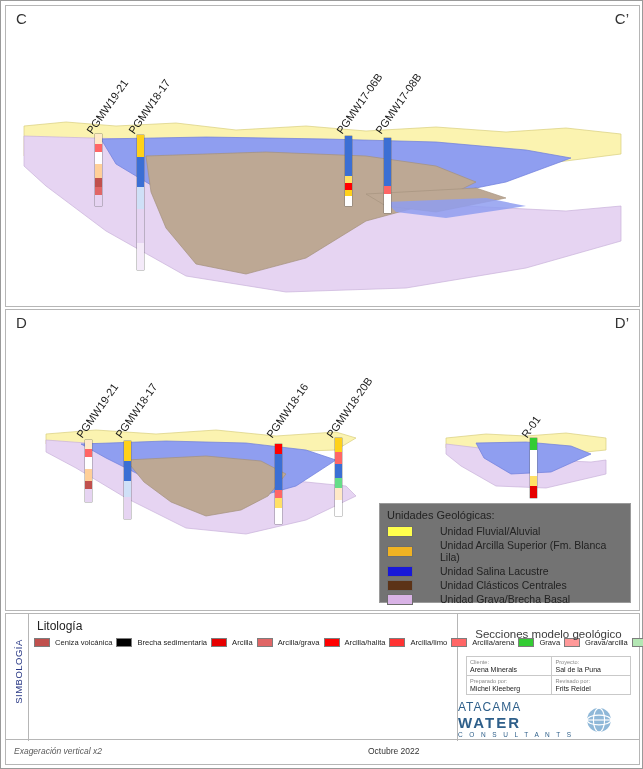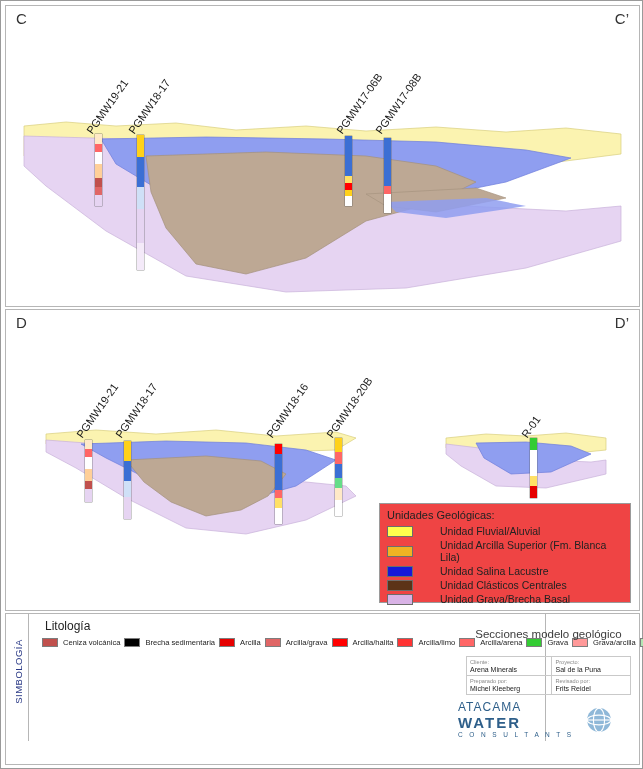--- a/index.html
+++ b/index.html
@@ -47,21 +47,21 @@
     transform:rotate(-55deg);
   }
 
   
   #geo-legend{
     position:absolute;
     left:373px;top:193px;
     width:252px;height:100px;
     box-sizing:border-box;
     border:1px solid #9a9a9a;
-    background:#ef4444;
+    background:#737373;
     padding:5px 7px;
   }
   #geo-legend .title{
     font-size:11px;color:#222;margin-bottom:4px;
   }
   .geo-row{display:flex;align-items:center;margin-bottom:2px;}
   .geo-sw{
     width:26px;height:11px;margin-right:7px;
     border:1px solid #6d6d6d;box-sizing:border-box;
     flex:0 0 auto;
@@ -74,24 +74,24 @@
     border-right:1px solid #b6b6b6;
     background:#fff;
   }
   #simbologia-tab span{
     position:absolute;left:-33px;top:52px;
     width:90px;text-align:center;
     transform:rotate(-90deg);
     font-size:9.5px;letter-spacing:.5px;color:#2b3a86;
   }
   #lito-box{
-    position:absolute;left:22px;top:0;width:518px;height:127px;
+    position:absolute;left:22px;top:0;width:430px;height:127px;
     border-right:1px solid #b6b6b6;
     box-sizing:border-box;
-    padding:4px 14px;
+    padding:4px 6px;
   }
   #lito-title{font-size:12px;color:#222;margin:1px 0 3px 3px;}
   #lito-grid{
     display:grid;
     grid-template-columns:repeat(2,1fr);
     grid-auto-rows:13px;
     grid-auto-flow:column;
     column-gap:4px;
   }
   .lito-item{display:flex;align-items:center;}
@@ -391,15 +391,19 @@
         <div class="b3">C O N S U L T A N T S</div>
         <svg id="brand-globe" viewBox="0 0 40 40">
           <circle cx="20" cy="20" r="17" fill="#8fb8d8"></circle>
           <ellipse cx="20" cy="20" rx="17" ry="7" fill="none" stroke="#ffffff" stroke-width="1.6"></ellipse>
           <ellipse cx="20" cy="20" rx="8" ry="17" fill="none" stroke="#ffffff" stroke-width="1.6"></ellipse>
           <path d="M3,20 H37" stroke="#ffffff" stroke-width="1.6"></path>
         </svg>
       </div>
     </div>
 
+    <div id="footbar">
+      <div id="exag">Exageración vertical x2</div>
+      <div id="fecha">Octubre 2022</div>
+    </div>
   </div>
 
 </div>
 
 </body></html>

